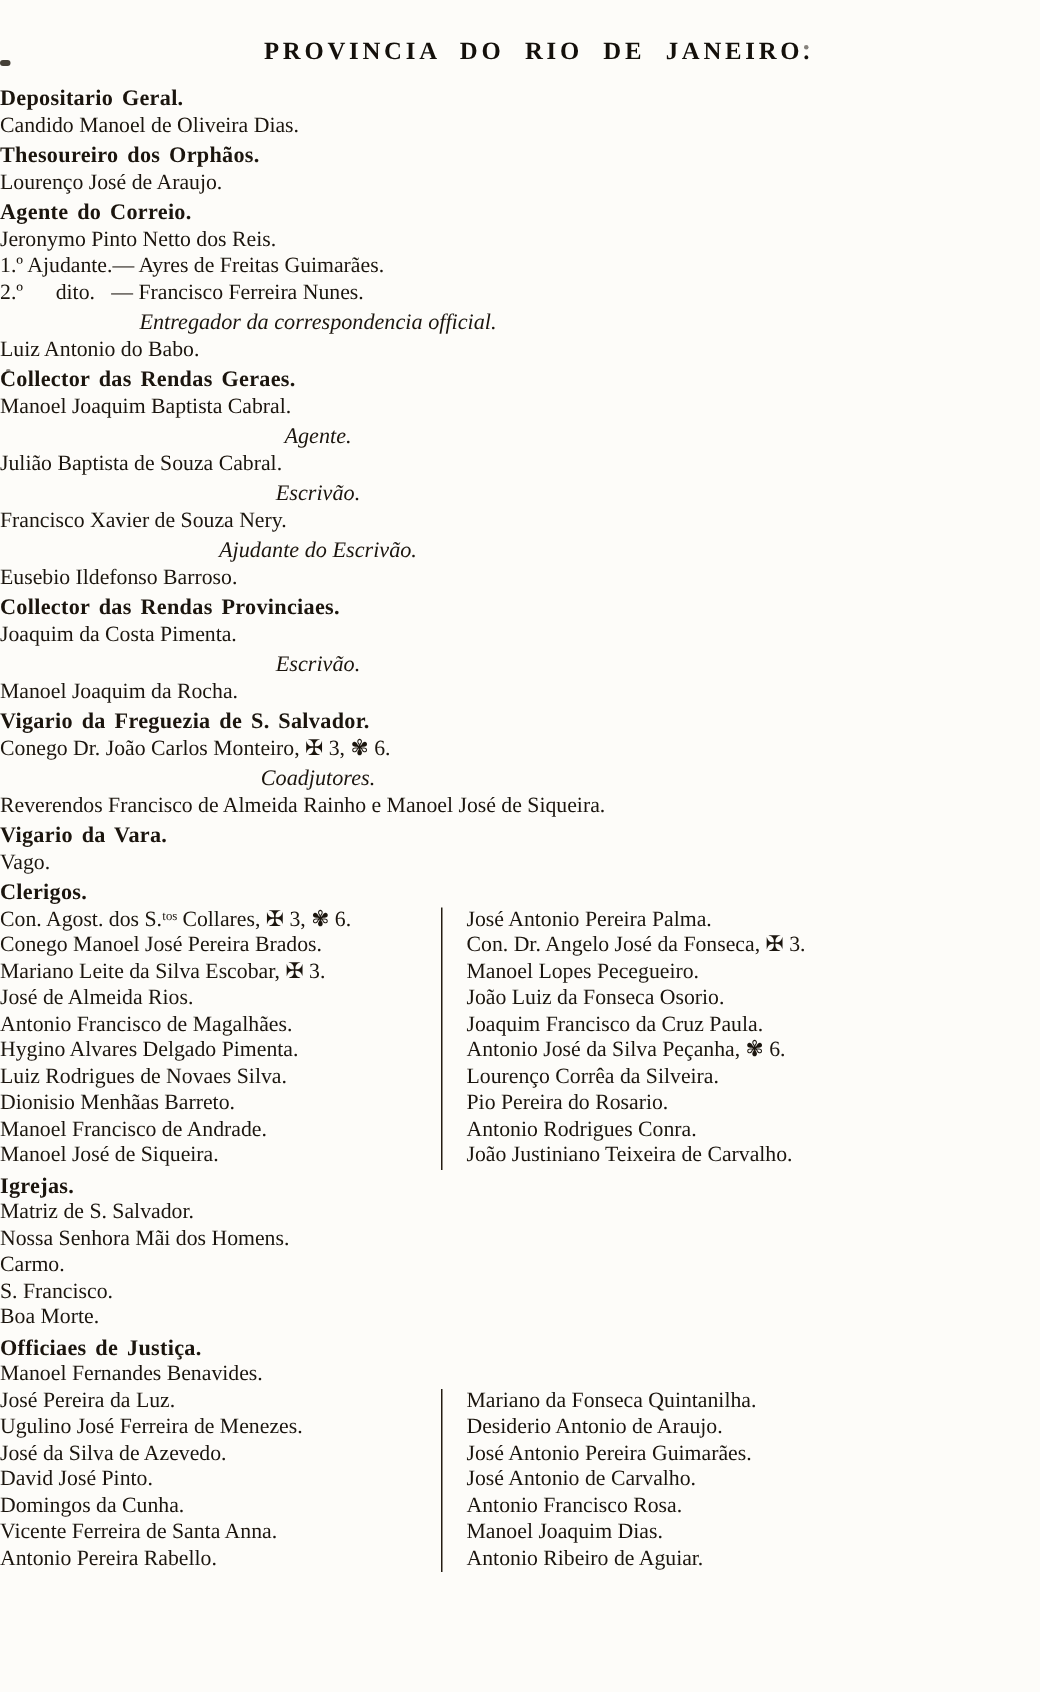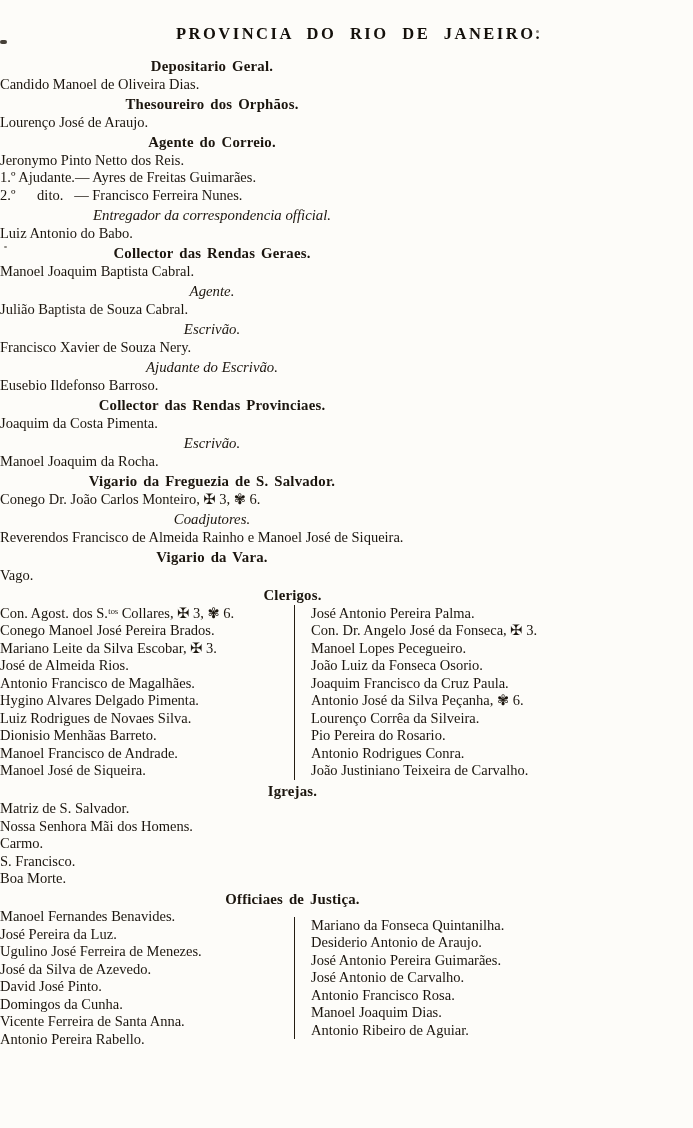--- a/index.html
+++ b/index.html
@@ -23,42 +23,42 @@
     position:absolute;left:612px;top:26px;
     font-weight:700;font-size:15px;letter-spacing:1px;color:#1d4ed8;
     text-shadow:0 0 1px #33291a;
   }
 
   
   .content{margin-top:6px;font-size:14.5px;}
   .content p{margin:0;line-height:17.5px;white-space:pre-wrap;}
 
   .h-bold{
-    font-weight:700;text-align:center;
+    font-weight:700;
     margin-left:56px;width:424px;
     font-size:14.8px;word-spacing:2px;letter-spacing:.2px;
     padding-top:3px;
   }
   .h-bold.wide{width:585px;}
   .h-italic{
     font-style:italic;text-align:center;
     margin-left:56px;width:424px;
     font-size:14.8px;
     padding-top:3px;
   }
   .name{margin-left:56px;}
 
   
   .twocol{display:flex;width:600px;}
   .col-left{width:294px;}
   .col-right{
     border-left:1.6px solid #241c12;
     padding-left:16px;flex:1;
   }
-  .twocol.justica{align-items:center;}
+  .twocol.justica{align-items:flex-end;}
   .twocol.justica .col-right{min-height:122px;}
 
   
   .speck{position:absolute;background:#241e15;border-radius:2px;opacity:.85;}
   .speck.s1{left:0;top:40px;width:7px;height:4px;}
   .speck.s2{left:536px;top:30px;width:3px;height:3px;opacity:.55;}
   .speck.s3{left:4px;top:246px;width:3px;height:2px;opacity:.5;}
 </style>
 </head>
 <body>

